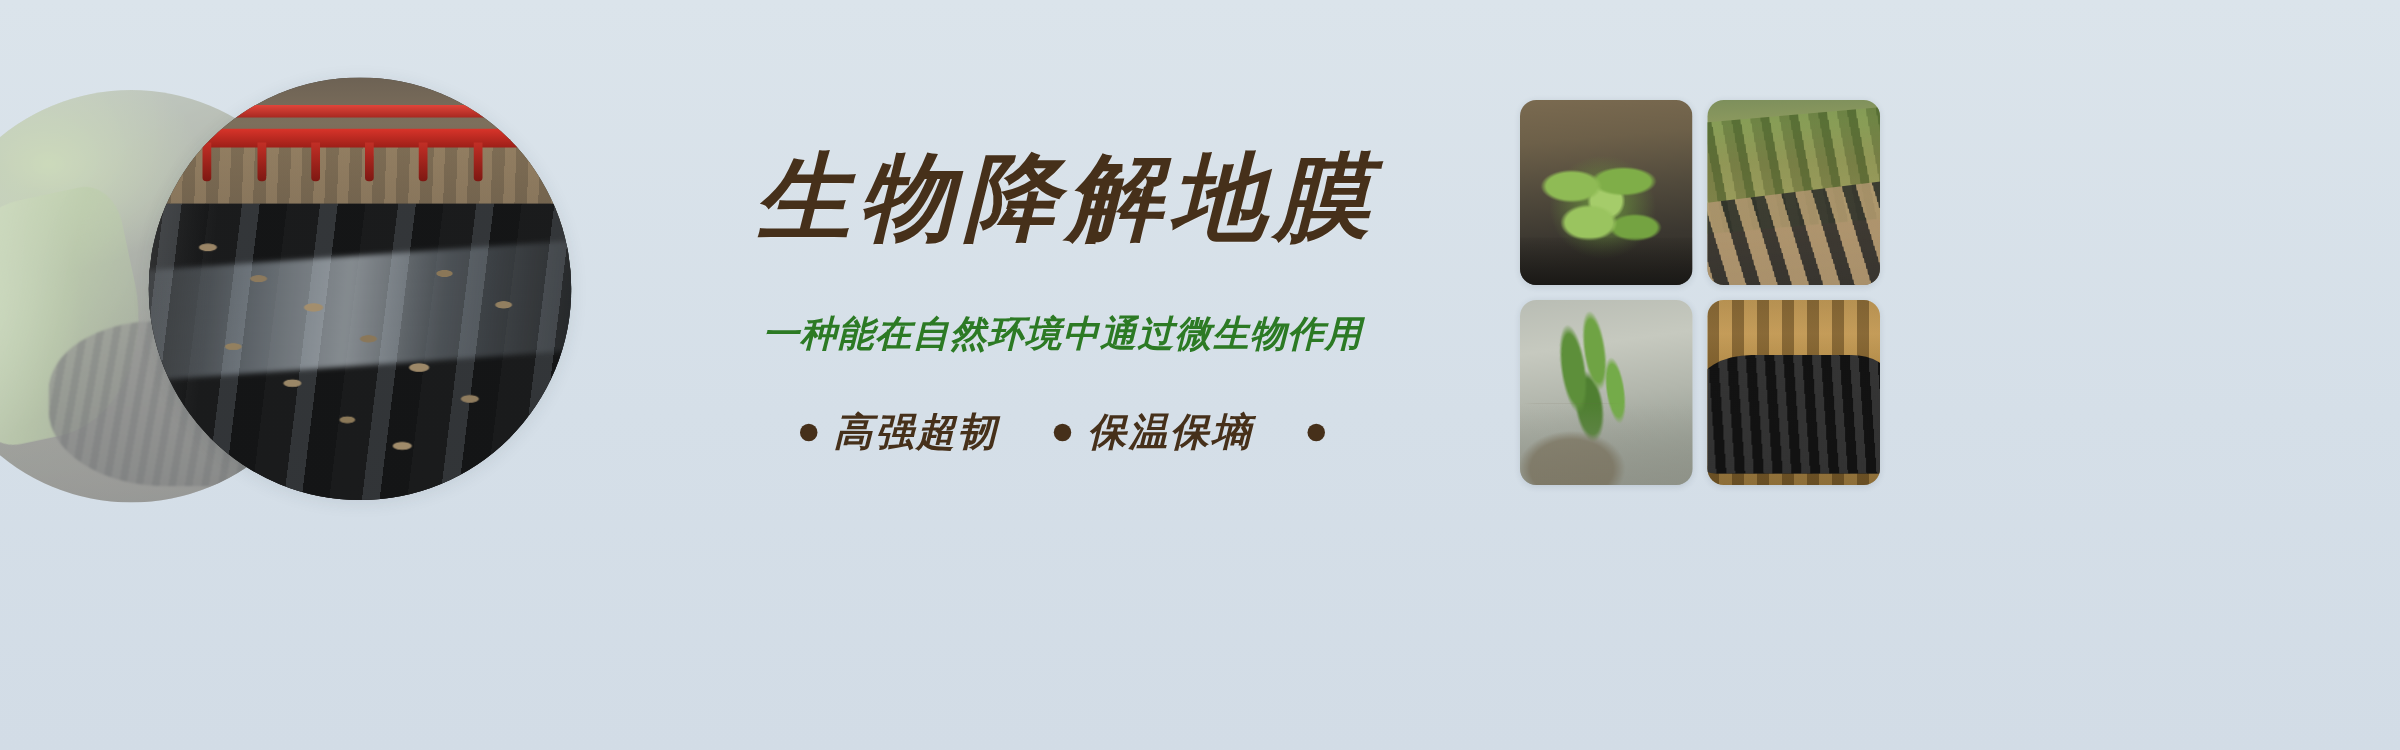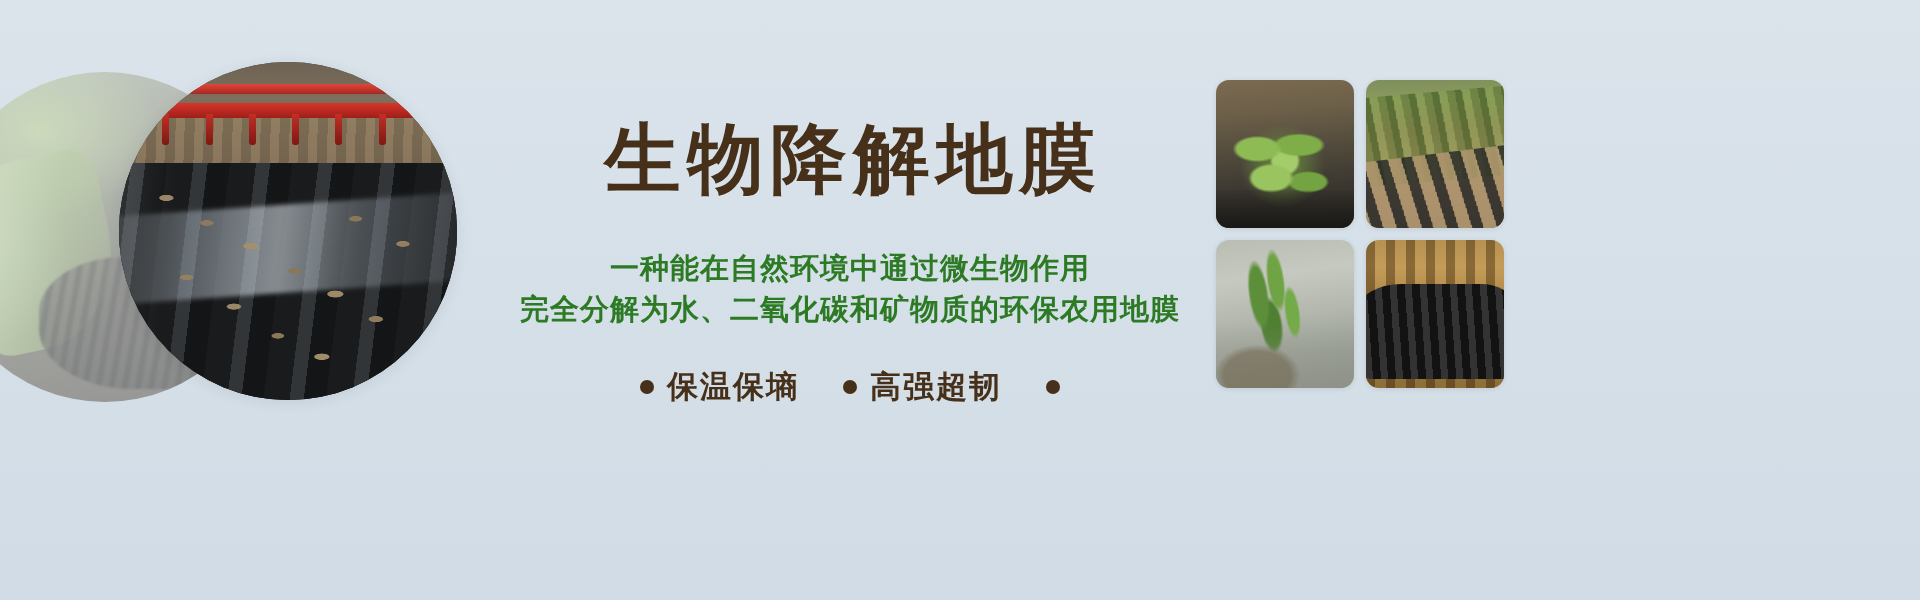--- a/index.html
+++ b/index.html
@@ -6,20 +6,21 @@
   html, body { width:1920px; height:600px; overflow:hidden; }
   body {
     font-family:"Liberation Serif", serif;
     background:#d8e2ea;
     position:relative;
   }
   #banner {
     position:absolute; inset:0;
     background:linear-gradient(180deg,#dbe4eb 0%, #d5dfe8 55%, #d2dce6 100%);
     overflow:hidden;
+    font-style:italic;
   }
 
   
   .circle-cluster { position:absolute; left:0; top:0; width:470px; height:600px; }
 
   .circle {
     position:absolute; border-radius:50%; overflow:hidden;
   }
   .circle-back {
     left:-60px; top:72px; width:330px; height:330px;
@@ -268,34 +269,33 @@
         </div>
       </div>
     </div>
   </div>
 
   <div class="center-block">
     <div class="main-title">生物降解地膜</div>
 
     <div class="subtitle-wrap">
       <div class="subtitle-line">一种能在自然环境中通过微生物作用</div>
-      <div class="subtitle-line">完全分解为水、二氧化碳和矿物质的环保农用地膜</div>
     </div>
 
     <div class="features">
+      <div class="feature">
+        <span class="dot"></span>
+        <span>高强超韧</span>
+      </div>
       <div class="feature">
         <span class="dot"></span>
         <span>保温保墒</span>
       </div>
       <div class="feature">
         <span class="dot"></span>
-        <span>高强超韧</span>
-      </div>
-      <div class="feature">
-        <span class="dot"></span>
       </div>
     </div>
   </div>
 
   <div class="photo-grid">
     <div class="thumb t1"></div>
     <div class="thumb t2"></div>
     <div class="thumb t3"></div>
     <div class="thumb t4"></div>
   </div>

